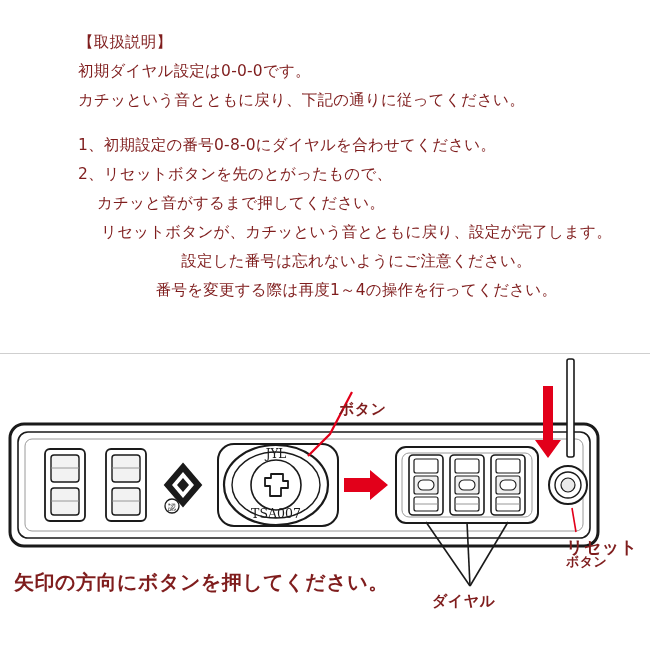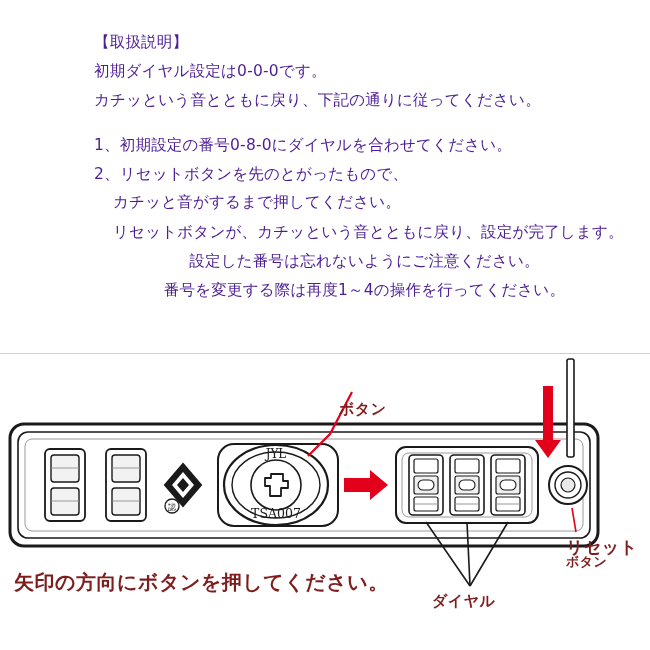--- a/index.html
+++ b/index.html
@@ -31,29 +31,28 @@
     height: 353px;
     background: #ffffff;
     box-sizing: border-box;
     padding: 28px 34px 0 78px;
   }
   .ins-line {
     font-size: 15.5px;
     line-height: 29px;
     letter-spacing: 0.2px;
     white-space: nowrap;
-    color: #4c1d95;
+    color: #7f1d1d;
     font-weight: 500;
-    margin-left: 16px;
   }
   .ins-gap {
     height: 16px;
   }
   .indent-1 { padding-left: 0px; }
-  .indent-2 { padding-left: 19px; font-family: Liberation Mono, monospace; }
+  .indent-2 { padding-left: 19px; }
   .indent-3 { padding-left: 19px; text-align: center; }
 
   
   .divider {
     position: absolute;
     left: 0;
     top: 353px;
     width: 650px;
     height: 1px;
     background: #cfcfcf;

